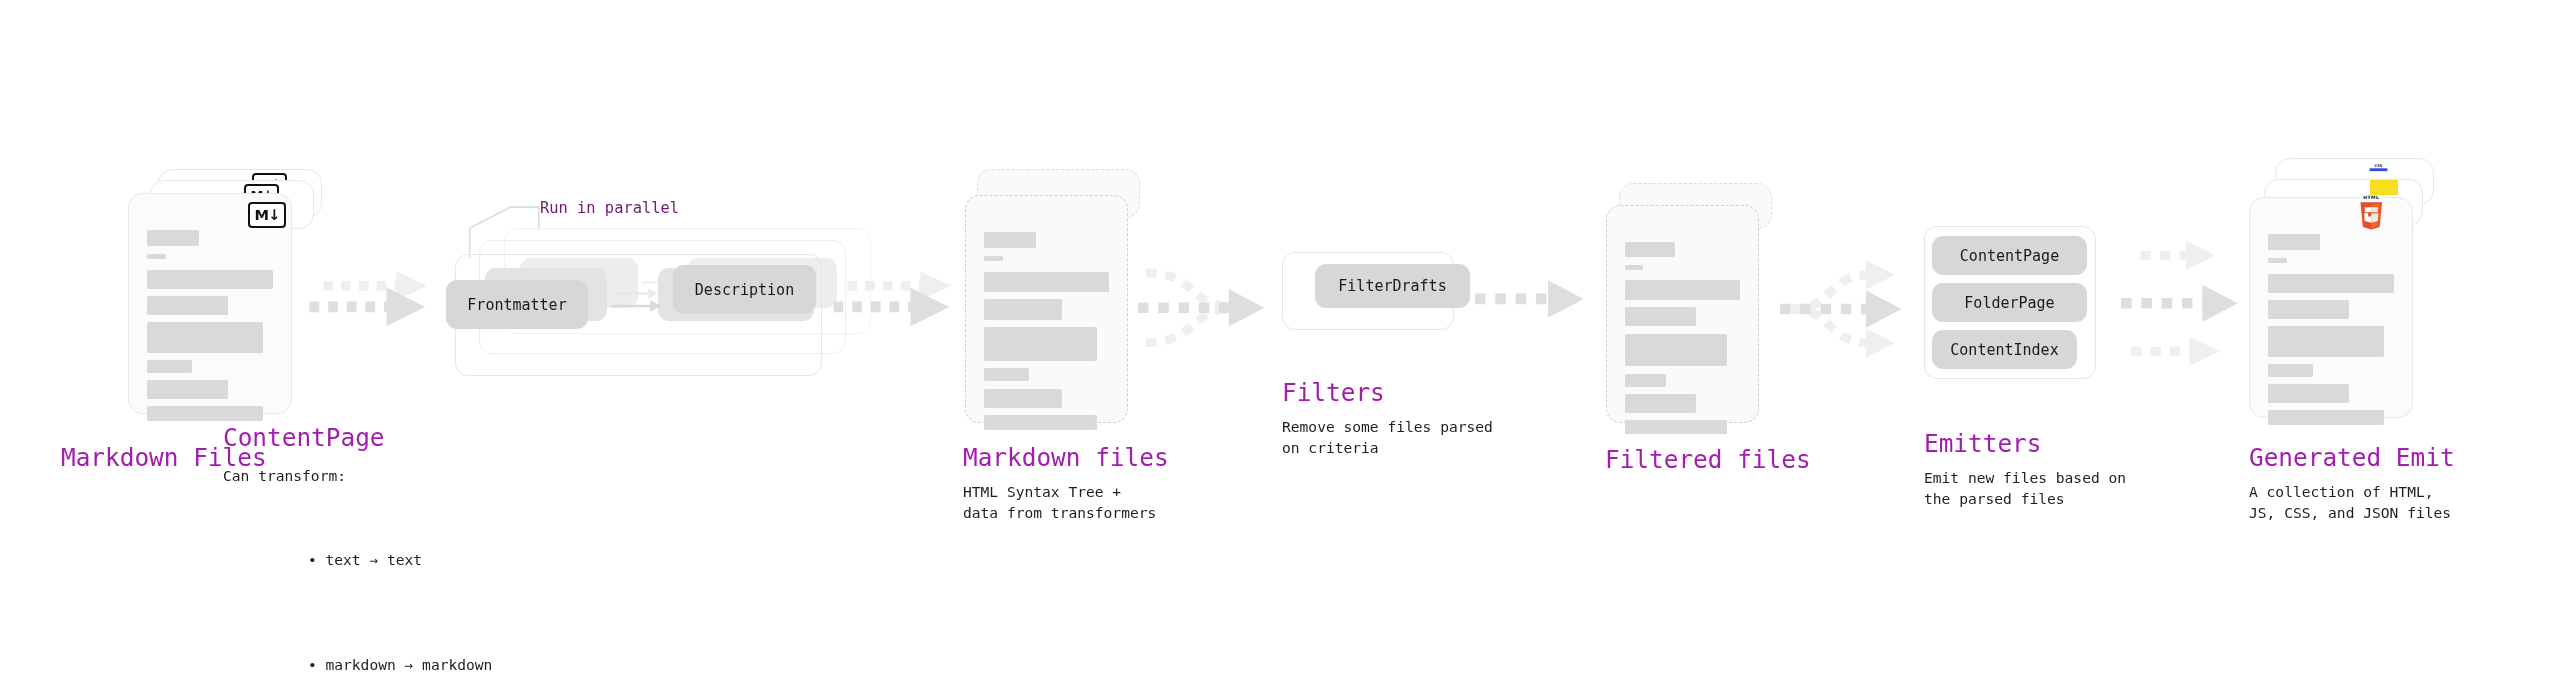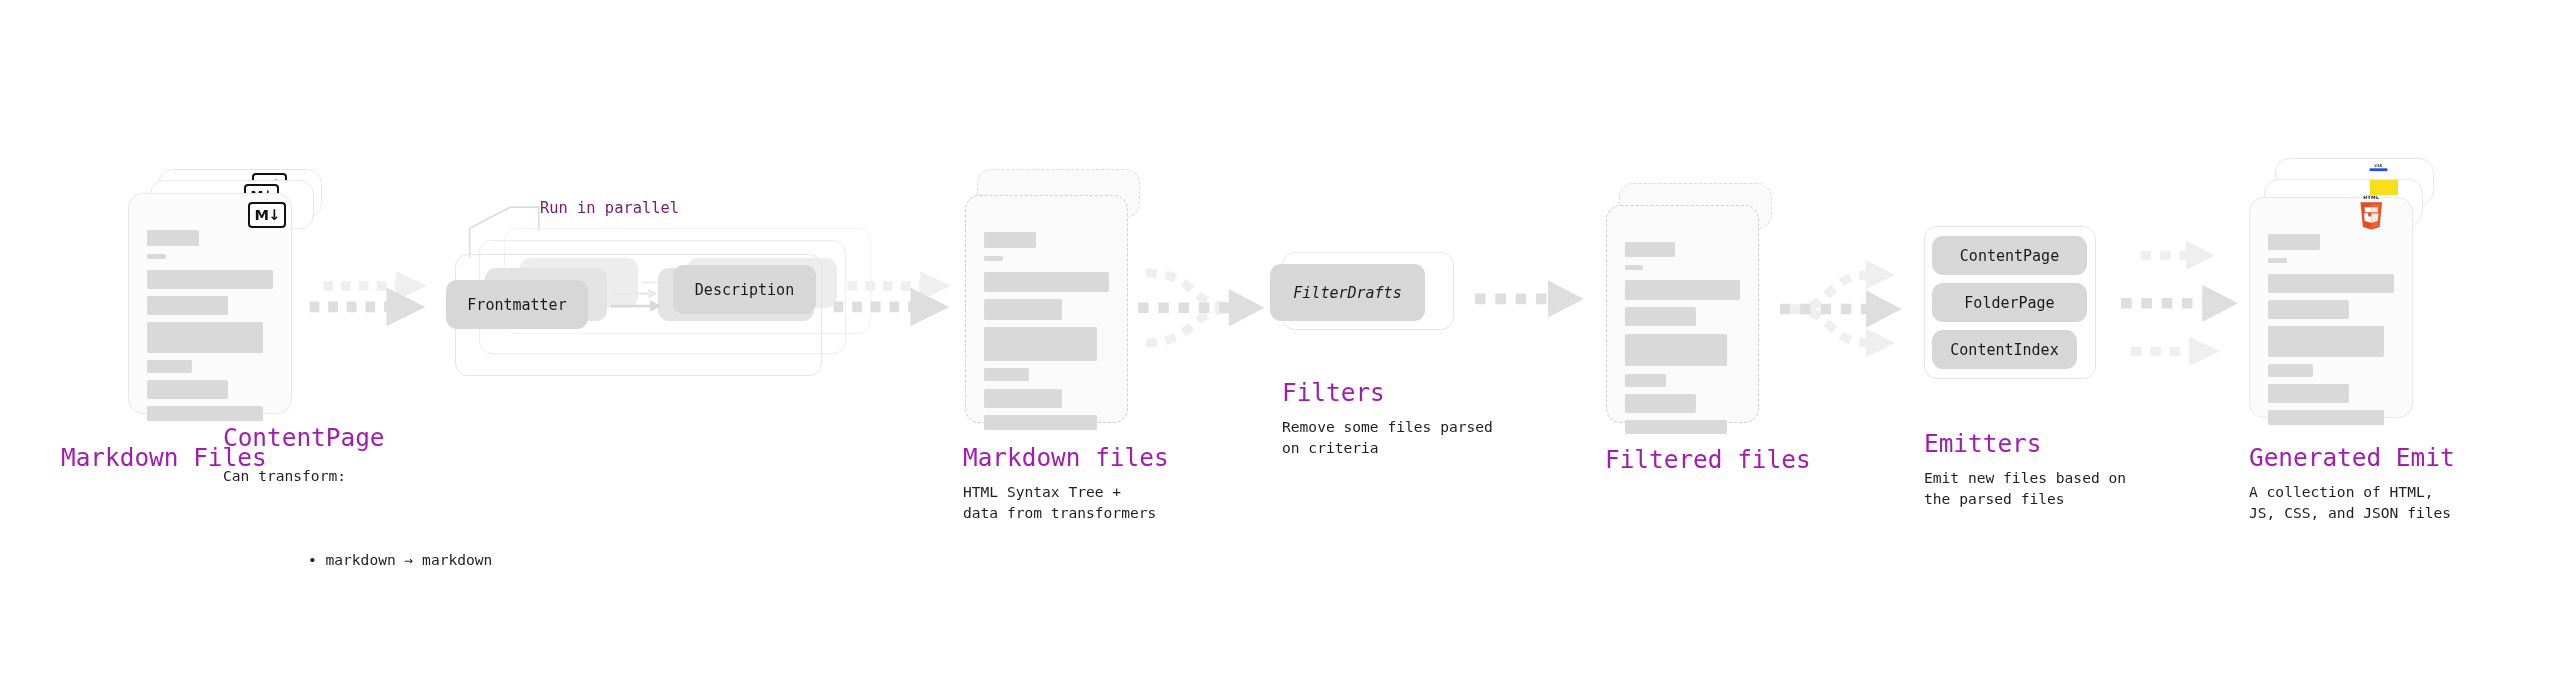--- a/index.html
+++ b/index.html
@@ -184,20 +184,23 @@
     <svg class="abs" style="left:611px;top:297px;" width="53" height="18" viewBox="0 0 65 22">
       <line x1="0" y1="11" x2="48" y2="11" stroke="#d9d9d9" stroke-width="3"></line>
       <polygon points="48,4 62,11 48,18" fill="#d9d9d9"></polygon>
     </svg>
 
     <div class="chip" style="left:673px;top:265px;width:143px;height:49px;">Description</div>
 
     <div class="title" style="left:223px;top:423px;">ContentPage</div>
     <div class="subtitle" style="left:223px;top:465px;">Can transform:</div>
     <div class="bullets" style="left:223px;top:486px;">
+      <div class="bl">
+        • <span>text → text</span>
+      </div>
       <div class="bl">
         • <span>markdown → markdown</span>
       </div>
       
     </div>
   </div>
 
   <svg class="abs" style="left:829px;top:268px;" width="163" height="81" viewBox="0 0 200 100">
     <line x1="22" y1="22" x2="118" y2="22" stroke="#efefef" stroke-width="12" stroke-dasharray="12 10"></line>
     <polygon points="112,4 150,22 112,40" fill="#efefef"></polygon>
@@ -226,21 +229,21 @@
 
   <svg class="abs" style="left:1138px;top:258px;" width="154" height="106" viewBox="0 0 190 130">
     <path d="M 10 18 C 75 18 60 60 120 60" fill="none" stroke="#efefef" stroke-width="11" stroke-dasharray="13 11"></path>
     <path d="M 10 104 C 75 104 60 62 120 62" fill="none" stroke="#efefef" stroke-width="11" stroke-dasharray="13 11"></path>
     <line x1="0" y1="61" x2="118" y2="61" stroke="#dedede" stroke-width="13" stroke-dasharray="13 12"></line>
     <polygon points="112,38 156,61 112,84" fill="#dedede"></polygon>
   </svg>
 
   <div class="stack">
     <div class="box" style="left:1282px;top:252px;width:172px;height:78px;border-color:#e6e6e6;"></div>
-    <div class="chip" style="left:1270px;top:264px;width:155px;height:57px;font-style:italic;">FilterDrafts</div>
+    <div class="chip" style="left:1315px;top:264px;width:155px;height:44px;">FilterDrafts</div>
     <div class="title" style="left:1282px;top:378px;">Filters</div>
     <div class="subtitle" style="left:1282px;top:416px;">Remove some files parsed
 on criteria</div>
   </div>
 
   <svg class="abs" style="left:1475px;top:276px;" width="138" height="49" viewBox="0 0 170 60">
     <line x1="0" y1="28" x2="96" y2="28" stroke="#dedede" stroke-width="13" stroke-dasharray="13 12"></line>
     <polygon points="90,5 134,28 90,51" fill="#dedede"></polygon>
   </svg>
 

